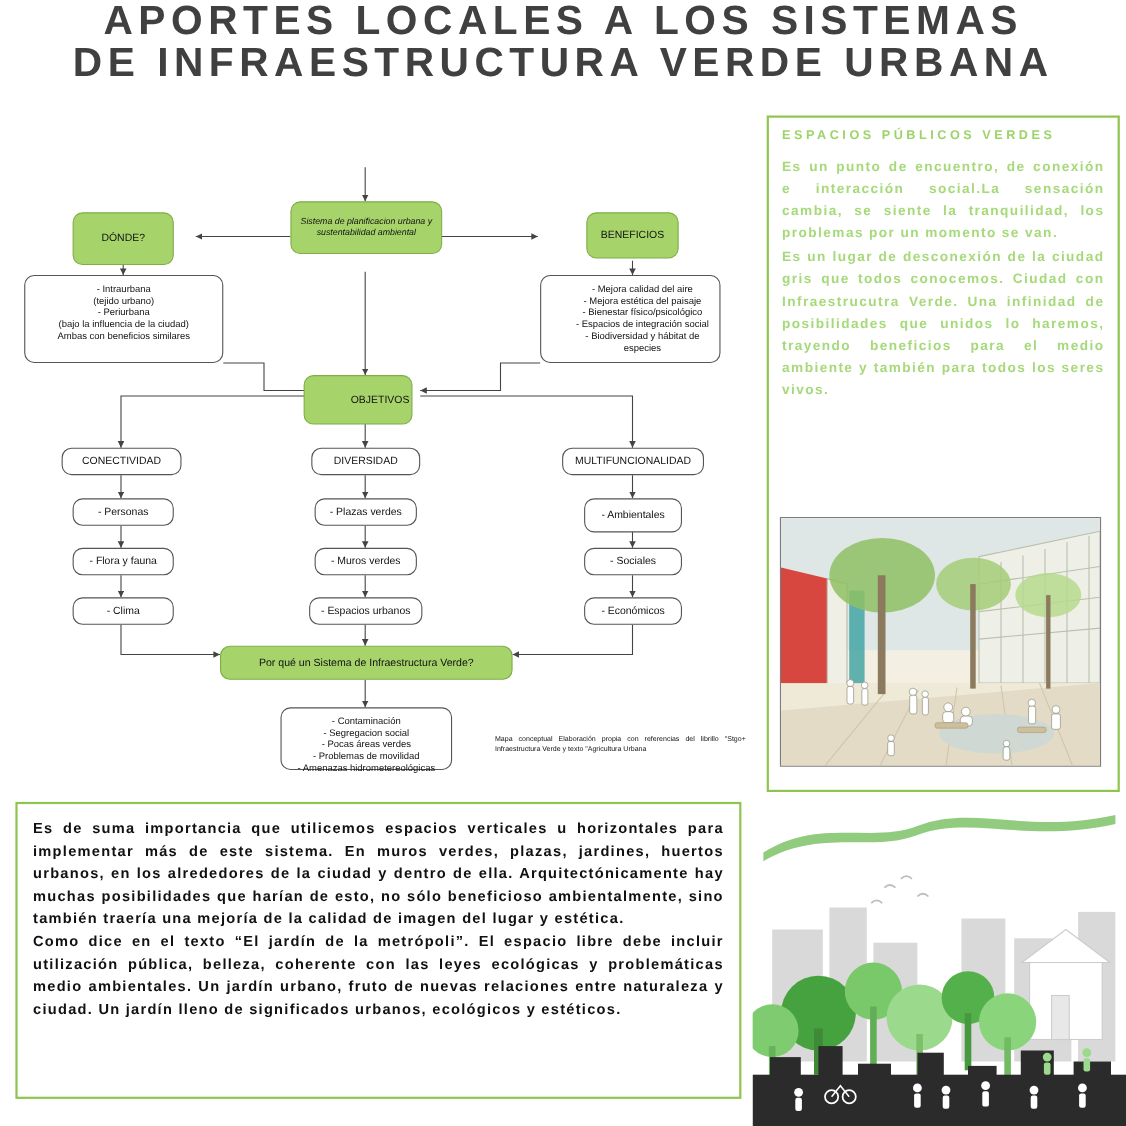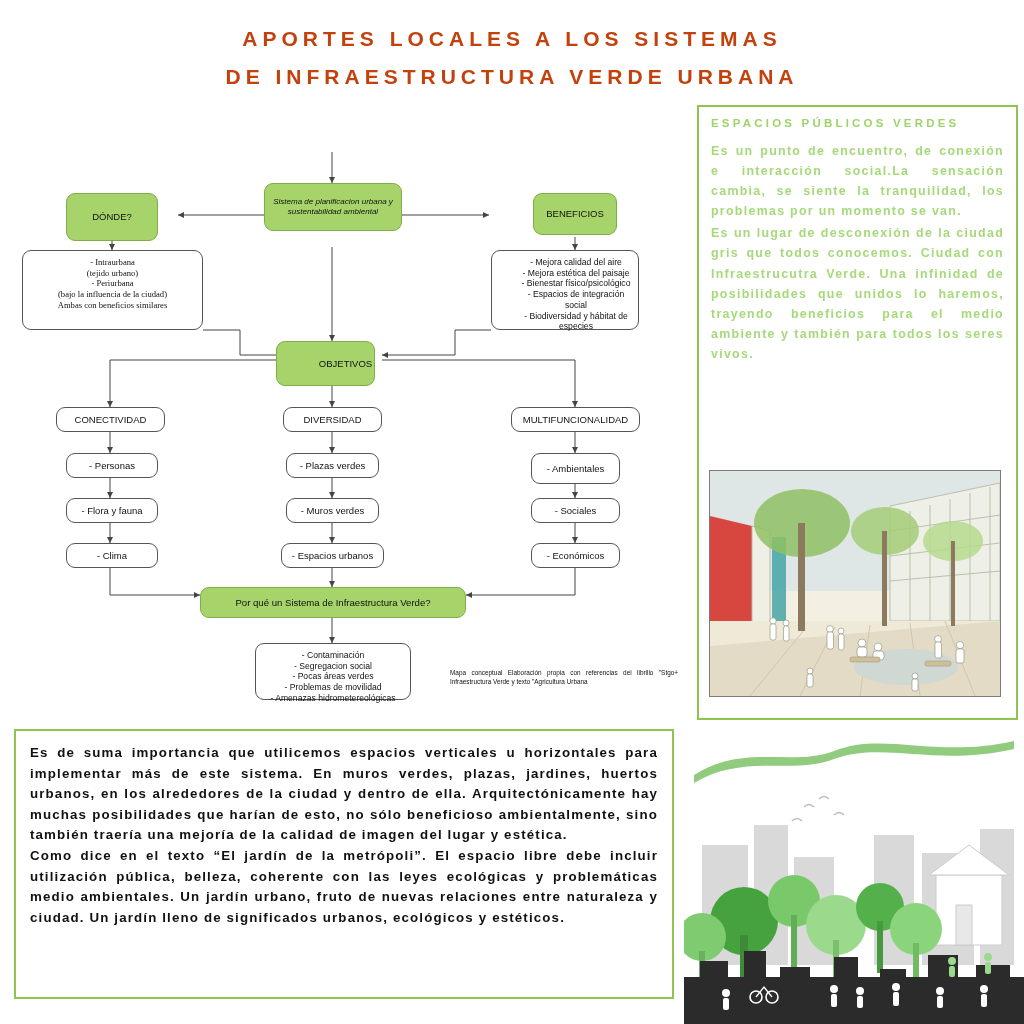--- a/index.html
+++ b/index.html
@@ -6,26 +6,26 @@
   body {
     width:1024px; height:1024px; position:relative;
     background:#ffffff;
     font-family:"Liberation Sans", sans-serif;
     overflow:hidden;
   }
   
   .title {
     position:absolute; left:0; top:0; width:1024px;
     text-align:center;
-    color:#c2410c;
+    color:#404040;
     font-weight:bold;
-    font-size:21px;
+    font-size:37px;
     letter-spacing:5px;
     line-height:38px;
-    padding-top:20px;
+    padding-top:0;
     box-sizing:border-box;
   }
   .title .l2 { display:block; }
 
   
   #diagram {
     position:absolute; left:0; top:95px; width:690px; height:630px;
   }
   #diagram svg { position:absolute; left:0; top:0; }
 
@@ -159,27 +159,27 @@
     </g>
   </svg>
 
 
   <div class="node green small" style="left:264px; top:88px; width:138px; height:48px;">Sistema de planificacion urbana y sustentabilidad ambiental</div>
 
   <div class="node green caps" style="left:66px; top:98px; width:92px; height:48px;">DÓNDE?</div>
 
   <div class="node green caps" style="left:533px; top:98px; width:84px; height:42px;">BENEFICIOS</div>
 
-  <div class="node listbox" style="left:22px; top:155px; width:181px; height:80px; text-align:center; white-space:pre-line;font-family:Liberation Serif, serif;">- Intraurbana
+  <div class="node listbox" style="left:22px; top:155px; width:181px; height:80px; text-align:center; white-space:pre-line;">- Intraurbana
 (tejido urbano)
 - Periurbana
 (bajo la influencia de la ciudad)
 Ambas con beneficios similares</div>
 
-  <div class="node listbox" style="left:491px; top:155px; width:148px; height:80px; text-align:center; white-space:pre-line;padding-left:28px;">- Mejora calidad del aire
+  <div class="node listbox" style="left:491px; top:155px; width:164px; height:80px; text-align:center; white-space:pre-line;padding-left:28px;">- Mejora calidad del aire
 - Mejora estética del paisaje
 - Bienestar físico/psicológico
 - Espacios de integración social
 - Biodiversidad y hábitat de especies</div>
 
   <div class="node green caps" style="left:276px; top:246px; width:99px; height:45px;padding-left:44px;">OBJETIVOS</div>
 
   <div class="node caps" style="left:56px; top:312px; width:109px; height:25px;">CONECTIVIDAD</div>
   <div class="node caps" style="left:283px; top:312px; width:99px; height:25px;">DIVERSIDAD</div>
   <div class="node caps" style="left:511px; top:312px; width:129px; height:25px;">MULTIFUNCIONALIDAD</div>

